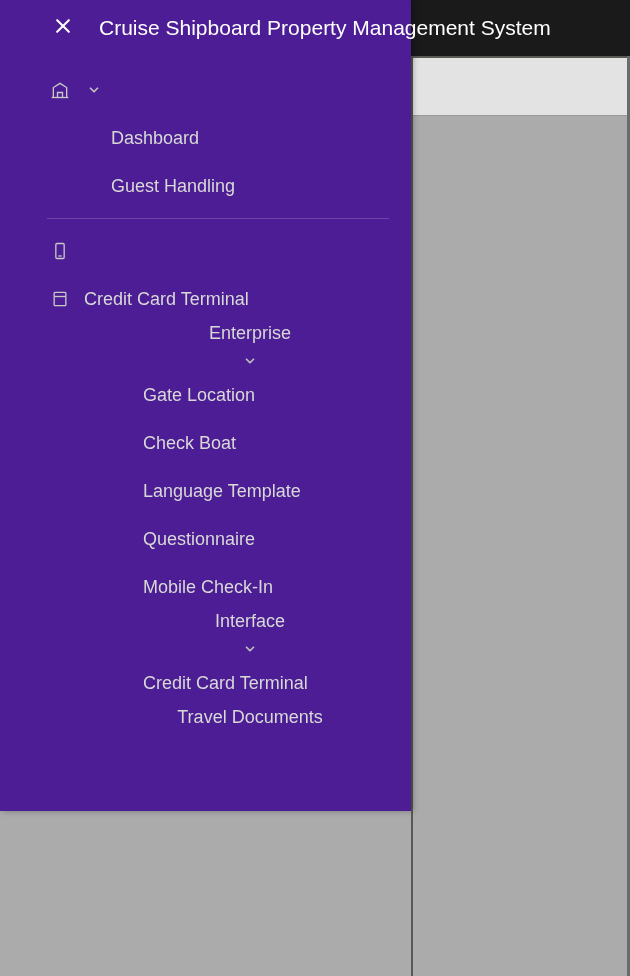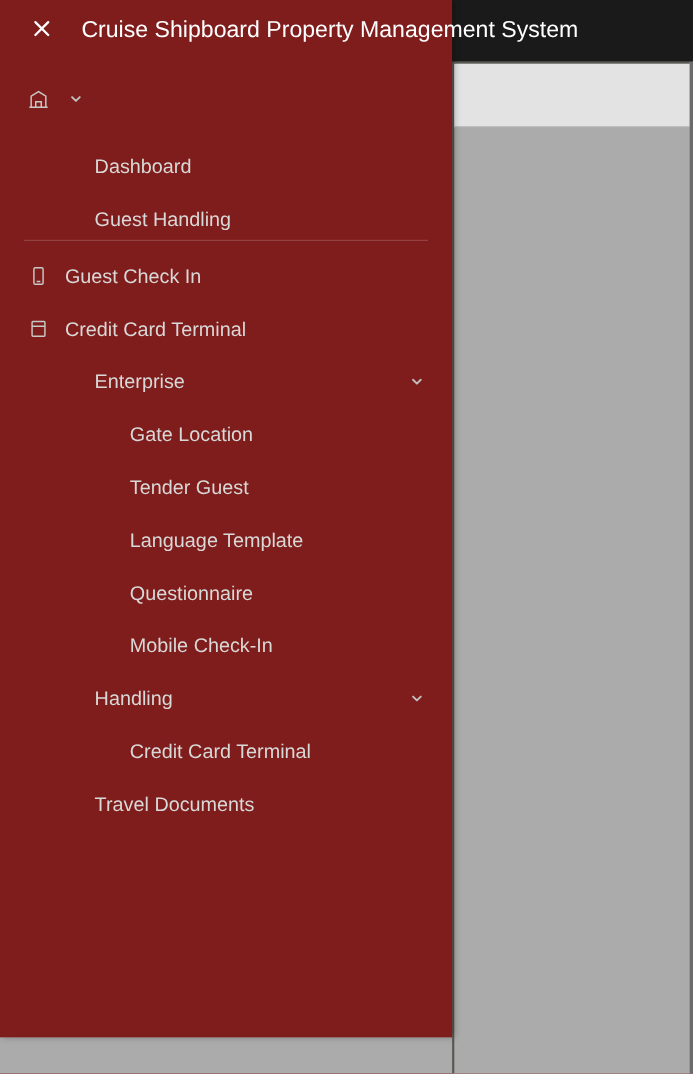--- a/index.html
+++ b/index.html
@@ -17,26 +17,27 @@
       height: 56px;
       background: #1a1a1a;
       display: flex;
       align-items: center;
       z-index: 3;
     }
     .sidebar {
       position: absolute;
       top: 0; left: 0;
       width: 411px;
-      height: 943px;
-      background: #7f1d1d;
+      height: 811px;
+      background: #4c1d95;
       z-index: 4;
       box-shadow: 2px 0 6px rgba(0,0,0,0.3);
       display: flex;
       flex-direction: column;
+      padding-left: 25px;
     }
     .sidebar-header {
       height: 56px;
       display: flex;
       align-items: center;
       padding: 0 8px 0 20px;
       gap: 18px;
     }
     .close-btn {
       width: 36px;
@@ -85,22 +86,22 @@
     }
     .menu-caret {
       width: 20px;
       height: 20px;
       display: flex;
       align-items: center;
       justify-content: center;
       color: #c0c0bc;
     }
     .menu-caret svg { width: 14px; height: 14px; }
-    .indent-1 { padding-left: 86px; align-items: flex-end; }
-    .indent-2 { padding-left: 86px; }
+    .indent-1 { padding-left: 86px; }
+    .indent-2 { padding-left: 86px; flex-direction: column; }
     .indent-3 { padding-left: 118px; }
     .indent-2 .menu-label, .indent-3 .menu-label { font-size: 18px; }
     .divider {
       height: 1px;
       background: rgba(255,255,255,0.18);
       margin: 8px 22px;
     }
     .content {
       position: absolute;
       top: 56px;
@@ -172,21 +173,20 @@
 
     <div class="divider"></div>
 
     <div class="menu-row">
       <span class="menu-icon">
         <svg viewBox="0 0 24 24" fill="none" stroke="currentColor" stroke-width="1.6">
           <rect x="7" y="3" width="10" height="18" rx="1.5"></rect>
           <line x1="10" y1="18" x2="14" y2="18"></line>
         </svg>
       </span>
-      <span class="menu-label">Guest Check In</span>
     </div>
 
 
     <div class="menu-row">
       <span class="menu-icon">
         <svg viewBox="0 0 24 24" fill="none" stroke="currentColor" stroke-width="1.6">
           <rect x="5" y="4" width="14" height="16" rx="1"></rect>
           <line x1="5" y1="9" x2="19" y2="9"></line>
           <line x1="8" y1="13" x2="8" y2="13" stroke-width="2"></line>
           <line x1="12" y1="13" x2="12" y2="13" stroke-width="2"></line>
@@ -206,34 +206,34 @@
         <svg viewBox="0 0 24 24" fill="none" stroke="currentColor" stroke-width="3" stroke-linecap="round" stroke-linejoin="round">
           <polyline points="6 9 12 15 18 9"></polyline>
         </svg>
       </span>
     </div>
 
     <div class="menu-row indent-3">
       <span class="menu-label">Gate Location</span>
     </div>
     <div class="menu-row indent-3">
-      <span class="menu-label">Tender Guest</span>
+      <span class="menu-label">Check Boat</span>
     </div>
     <div class="menu-row indent-3">
       <span class="menu-label">Language Template</span>
     </div>
     <div class="menu-row indent-3">
       <span class="menu-label">Questionnaire</span>
     </div>
     <div class="menu-row indent-3">
       <span class="menu-label">Mobile Check-In</span>
     </div>
 
     <div class="menu-row indent-2">
-      <span class="menu-label">Handling</span>
+      <span class="menu-label">Interface</span>
       <span class="menu-caret">
         <svg viewBox="0 0 24 24" fill="none" stroke="currentColor" stroke-width="3" stroke-linecap="round" stroke-linejoin="round">
           <polyline points="6 9 12 15 18 9"></polyline>
         </svg>
       </span>
     </div>
     <div class="menu-row indent-3">
       <span class="menu-label">Credit Card Terminal</span>
     </div>
 

